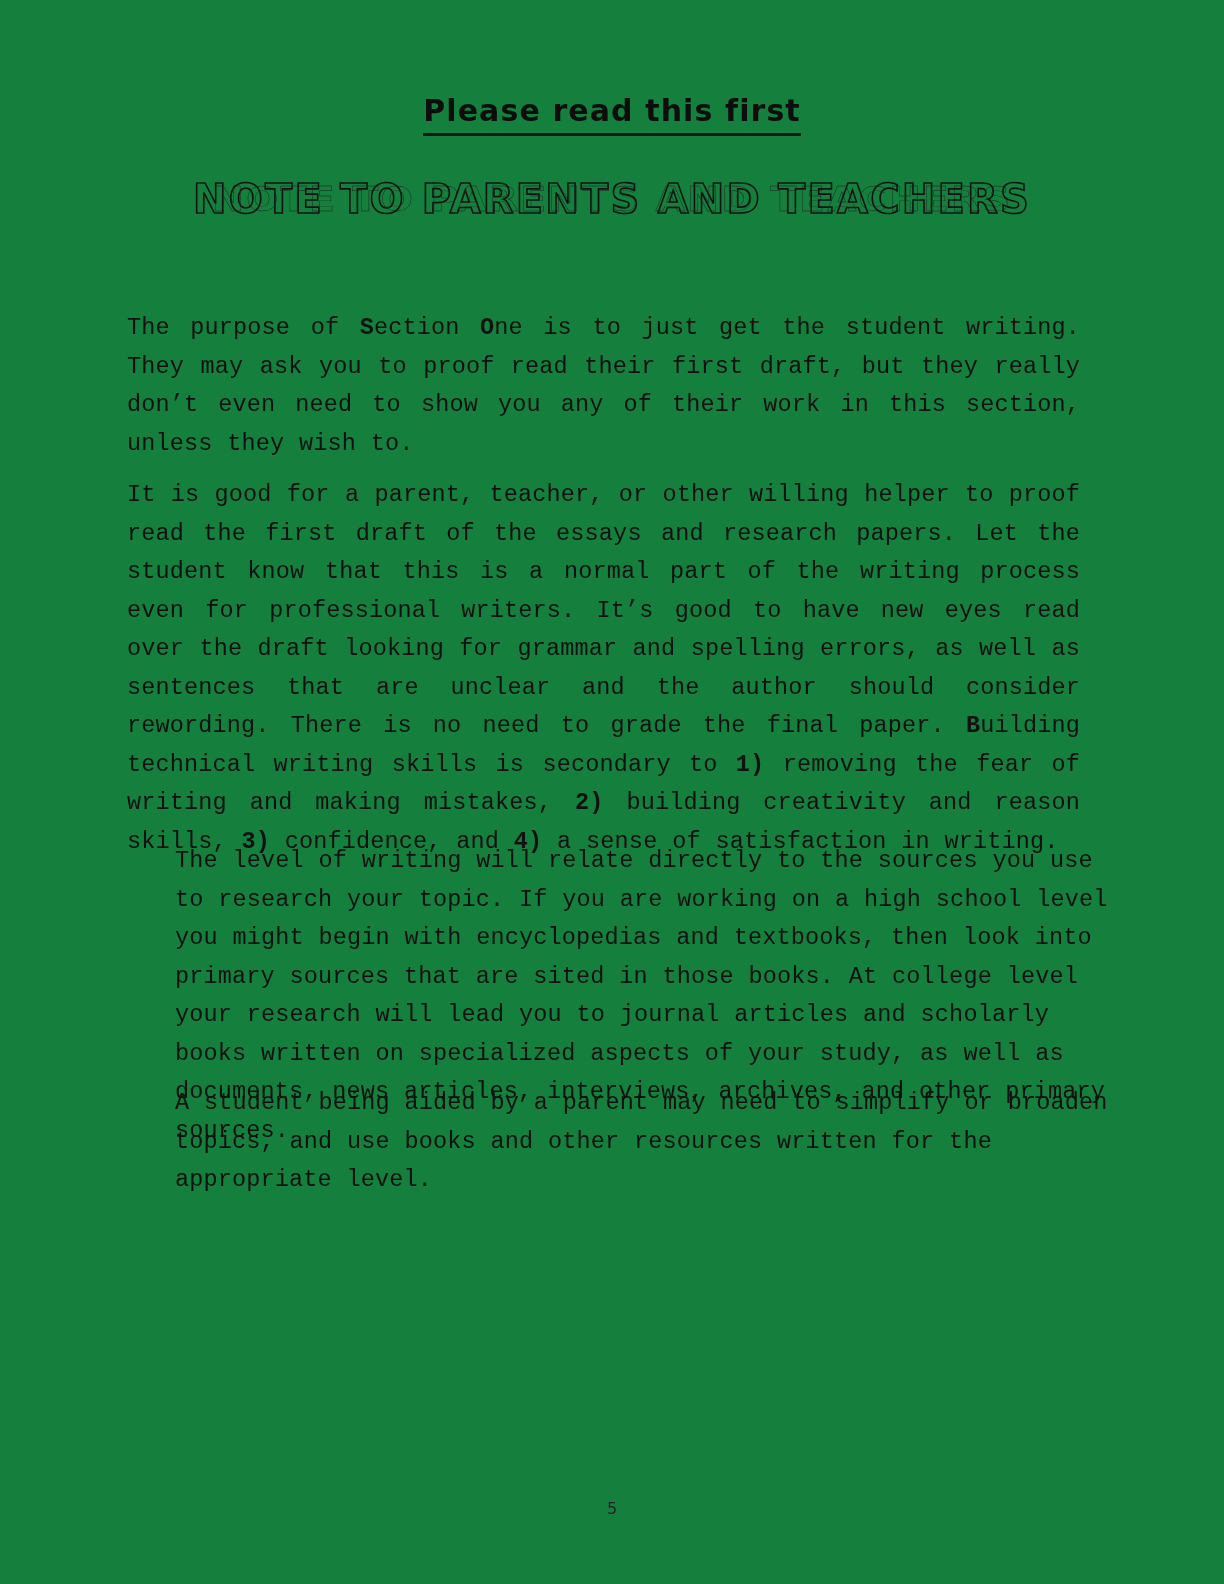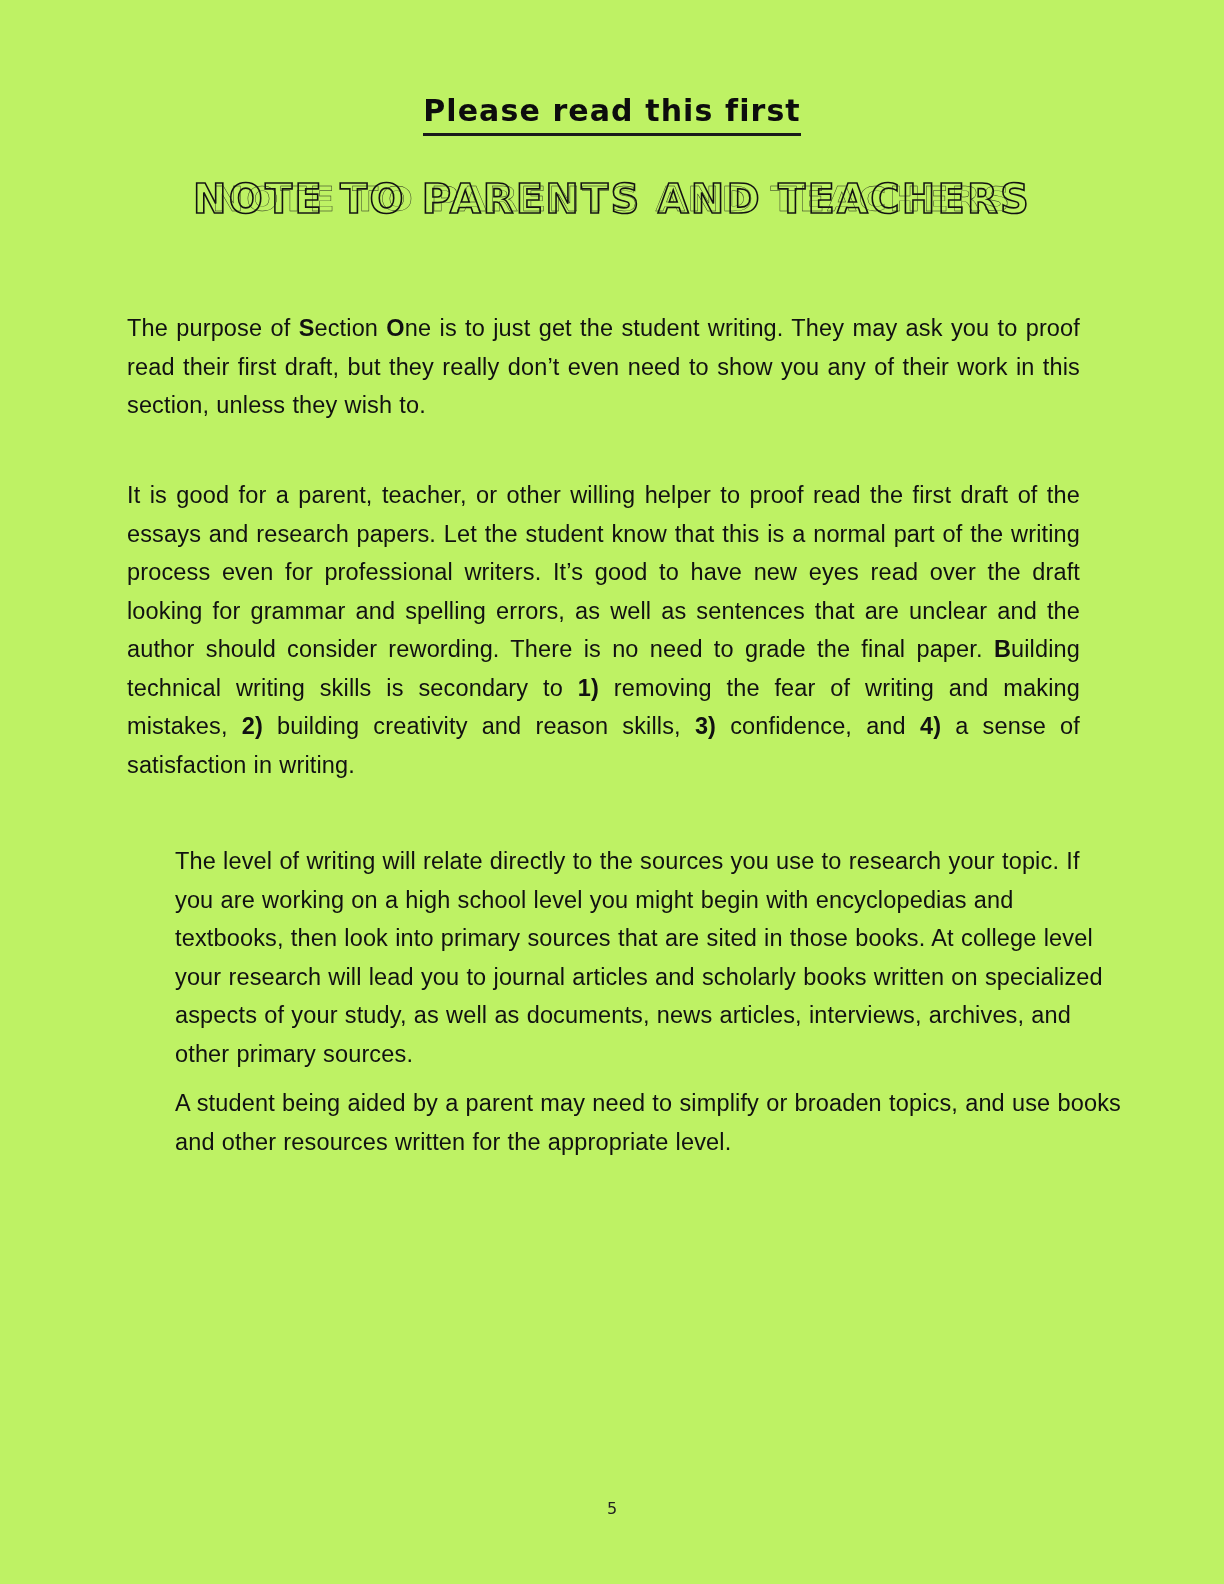--- a/index.html
+++ b/index.html
@@ -7,21 +7,21 @@
     margin: 0;
     padding: 0;
     background: #ffffff;
   }
 
   .page {
     position: relative;
     width: 1224px;
     height: 1584px;
     margin: 0 auto;
-    background: #bef264;
+    background: #15803d;
     box-sizing: border-box;
     font-family: "DejaVu Sans", sans-serif;
     color: #111111;
     overflow: hidden;
   }
 
   
 
   .page-heading {
     position: absolute;
@@ -75,21 +75,21 @@
 
   .body-block {
     position: absolute;
     left: 127px;
     top: 0;
     width: 953px;
   }
 
   p.para {
     margin: 0;
-    font-family: Liberation Sans, sans-serif;
+    font-family: Liberation Mono, monospace;
     font-size: 23.5px;
     line-height: 38.5px;
     color: #111111;
     letter-spacing: 0.15px;
     word-spacing: 0.5px;
   }
 
   p.justified { text-align: justify; text-align-last: left; }
   p.ragged    { text-align: left; margin-left: 48px; }
 

